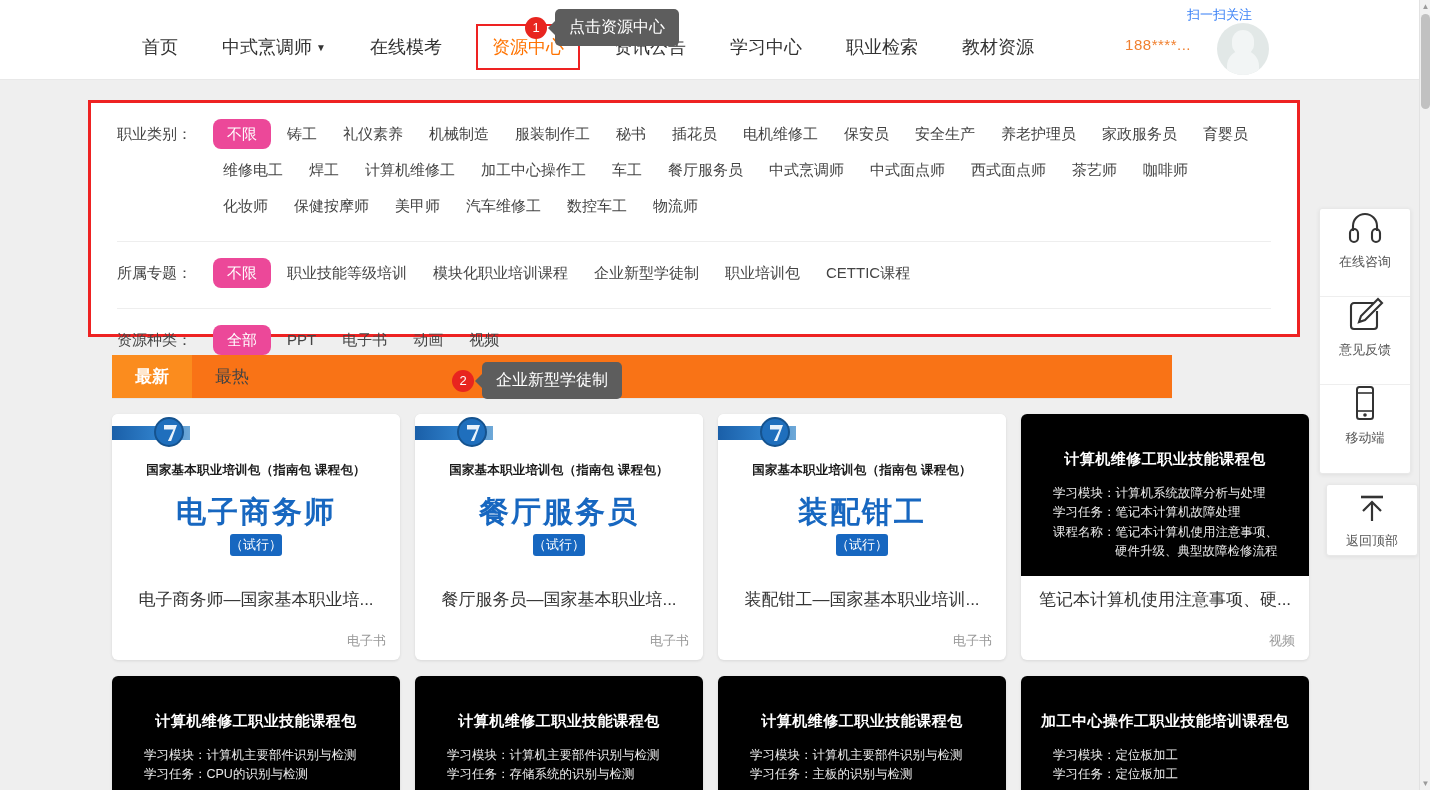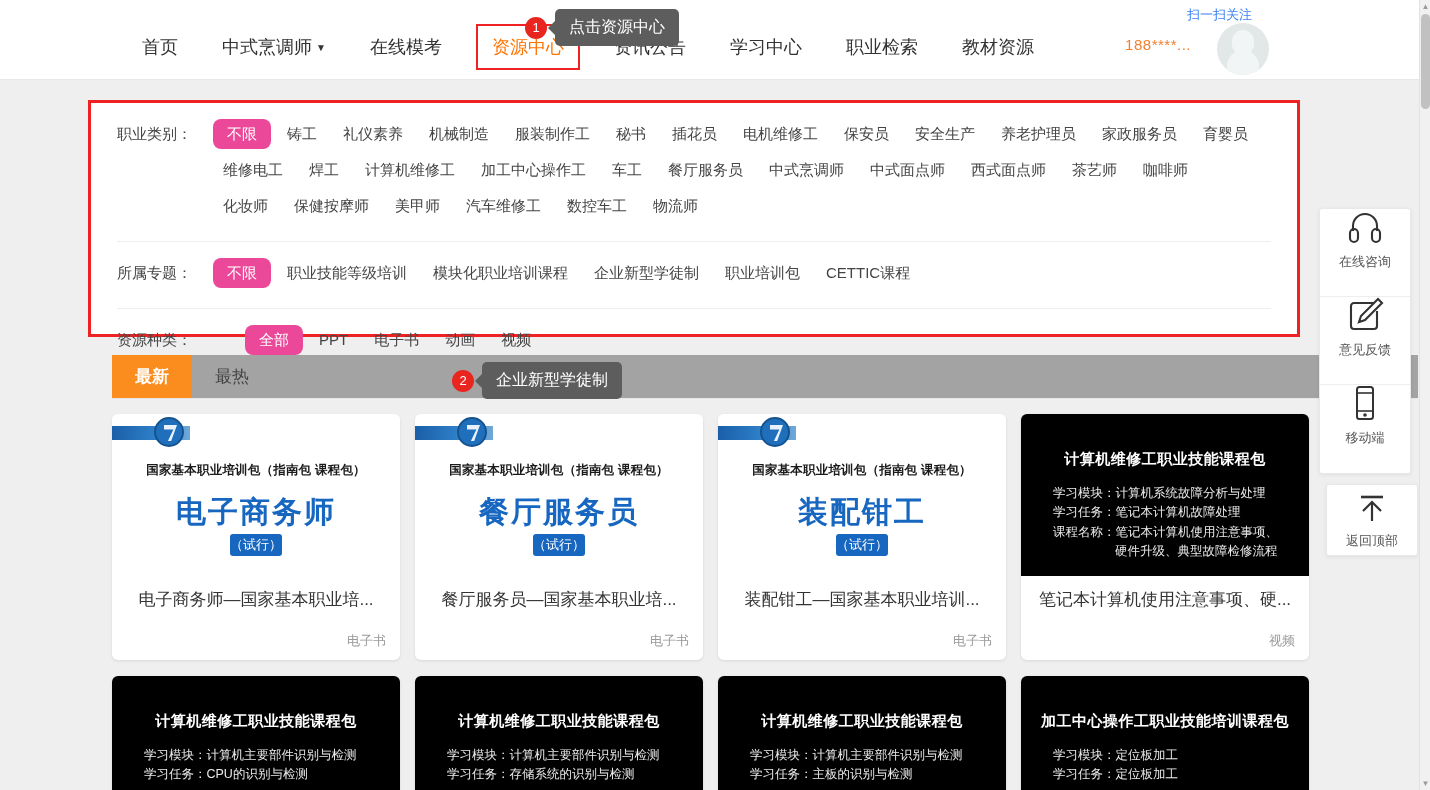--- a/index.html
+++ b/index.html
@@ -82,39 +82,39 @@
   
   .filter-wrap {
     position: absolute; left: 88px; top: 100px; width: 1212px; height: 237px;
     border: 3px solid #ee2222; background: #fff;
   }
   .filter-inner { padding: 0 26px; }
   .filter-row {
     display: flex; align-items: flex-start; padding: 16px 0 14px 0;
     border-bottom: 1px solid #eeeeee;
   }
-  .filter-row.last { border-bottom: none; gap: 32px; }
+  .filter-row.last { border-bottom: none; }
   .filter-label {
     width: 96px; flex: 0 0 96px; font-size: 15px; color: #444;
     padding-top: 7px; white-space: nowrap; line-height: 1;
   }
   .filter-opts { display: flex; flex-wrap: wrap; align-items: center; }
   .opt {
     font-size: 15px; color: #444; padding: 6px 10px; margin: 0 6px 6px 0;
     cursor: pointer; white-space: nowrap; line-height: 1.2;
   }
   .opt.sel {
     background: #ec4899; color: #fff; border-radius: 8px;
     padding: 6px 14px; font-size: 15px;
   }
 
   
   .tabs-wrap {
-    position: absolute; left: 112px; top: 355px; width: 1306px; height: 44px;
-    background: #a3a3a3; border-bottom: 1px solid #e6e6e6;
+    position: absolute; left: 112px; top: 355px; width: 1060px; height: 44px;
+    background: #f97316; border-bottom: 1px solid #e6e6e6;
   }
   .tab {
     display: inline-flex; align-items: center; justify-content: center;
     height: 43px; width: 80px; font-size: 17px; color: #444; cursor: pointer;
   }
   .tab.active { background: #fb8c1e; color: #fff; font-weight: bold; }
 
   
   .cards {
     position: absolute; left: 112px; top: 414px; width: 1202px;

